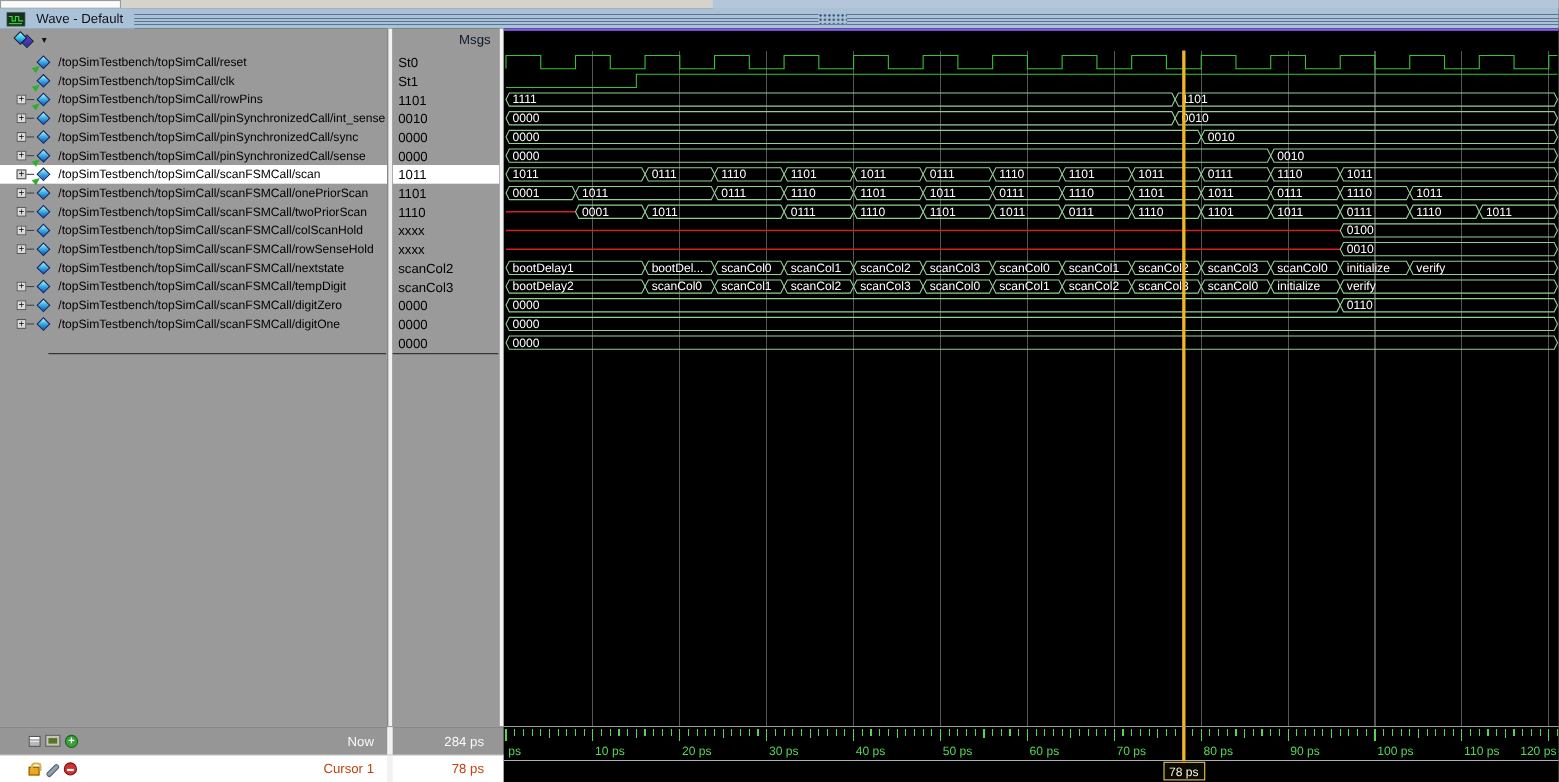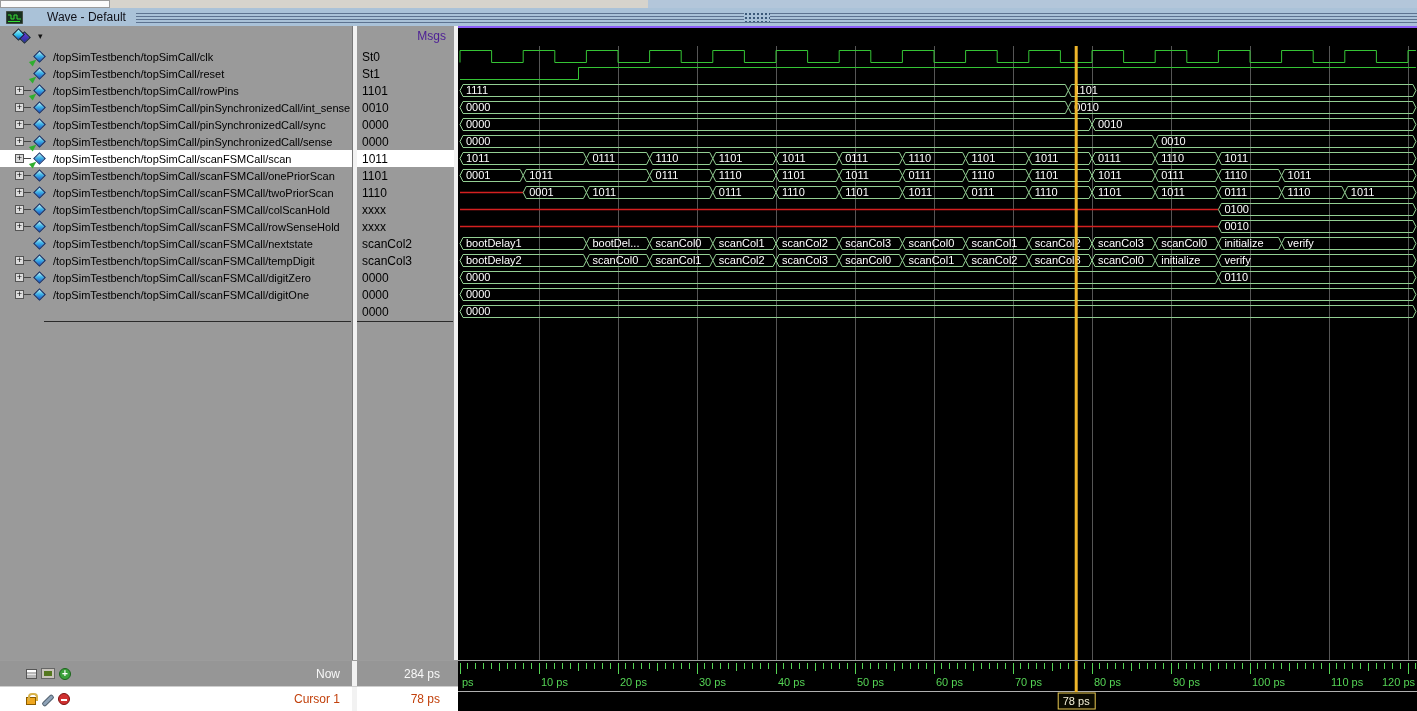--- a/index.html
+++ b/index.html
@@ -12,34 +12,34 @@
   #topstrip .wbox{position:absolute;left:0;top:0;width:110px;height:8px;background:#fbfbfb;border:1px solid #9a9a9a}
   #topstrip .bluepart{position:absolute;left:648px;top:0;right:0;height:8px;background:#b3c6da}
 
   
   #titlebar{position:absolute;left:0;top:8px;width:1417px;height:18px;background:#aac2d8;
     display:flex;align-items:center}
   #titlebar .hatch{position:absolute;left:0;top:3px;right:0;height:12px;
     background:repeating-linear-gradient(180deg,transparent 0 2px,rgba(30,50,85,.55) 2px 3px)}
   #titlebar .tpatch{position:relative;z-index:2;display:flex;align-items:center;background:#aac2d8;
     padding:0 10px 0 6px;height:18px}
-  #titlebar .title{font-size:12px;color:#101018;margin-left:24px;white-space:nowrap}
+  #titlebar .title{font-size:12px;color:#101018;margin-left:10px;white-space:nowrap}
   #titlebar .grip{position:absolute;z-index:2;left:744px;top:4px;width:26px;height:10px;background:#aac2d8;
     background-image:radial-gradient(circle,#3a5878 1px,transparent 1.2px);background-size:4px 4px}
 
   
   #main{position:absolute;left:0;top:26px;width:1417px;height:634px}
   #names{position:absolute;left:0;top:0;width:352px;height:634px;background:#9a9a9a;overflow:hidden}
   #vsplit1{position:absolute;left:352px;top:0;width:5px;height:634px;background:#f2f2f2;border-left:1px solid #777;cursor:col-resize}
   #values{position:absolute;left:357px;top:0;width:97px;height:634px;background:#9a9a9a;overflow:hidden}
   #vsplit2{position:absolute;left:454px;top:0;width:4px;height:634px;background:#f2f2f2;cursor:col-resize}
   #wavepanel{position:absolute;left:458px;top:0;width:959px;height:634px;background:#000;border-top:2px solid #8b5cf6}
 
   .toolbar{height:20px;display:flex;align-items:center;padding:0 8px 0 12px}
-  #values .toolbar{justify-content:flex-end;color:#4c1d95;font-size:12px}
+  #values .toolbar{justify-content:flex-end;color:#0f172a;font-size:12px}
 
   
   .gemcluster{position:relative;width:22px;height:15px;margin-right:4px}
   .gemcluster i{position:absolute;width:9px;height:9px;transform:rotate(45deg);border:1px solid #123}
   .gemcluster .g1{left:8px;top:4px;background:linear-gradient(135deg,#6a3bd8,#23309a)}
   .gemcluster .g2{left:2px;top:1px;background:linear-gradient(135deg,#aef4fc,#2ec1e8 55%,#1552c8)}
   .dd{font-size:9px;color:#111}
 
   .rows{padding-top:2px}
   .srow{height:17px;display:flex;align-items:center;padding-left:15px;font-size:11px;color:#000;white-space:nowrap}
@@ -122,29 +122,29 @@
           </span>
         <span class="dd">▾</span>
       </div>
       <div class="rows" id="nameRows">
           <div class="srow">
             <span class="expspace"></span>
             <span class="dicon">
               <span class="gem"></span>
               <span class="garrow"></span>
             </span>
+            <span>/topSimTestbench/topSimCall/reset</span>
+          </div>
+          <div class="srow">
+            <span class="expspace"></span>
+            <span class="dicon">
+              <span class="gem"></span>
+              <span class="garrow"></span>
+            </span>
             <span>/topSimTestbench/topSimCall/clk</span>
-          </div>
-          <div class="srow">
-            <span class="expspace"></span>
-            <span class="dicon">
-              <span class="gem"></span>
-              <span class="garrow"></span>
-            </span>
-            <span>/topSimTestbench/topSimCall/reset</span>
           </div>
           <div class="srow">
             <span class="expander">+</span>
             <span class="conn"></span>
             <span class="dicon">
               <span class="gem"></span>
               <span class="garrow"></span>
             </span>
             <span>/topSimTestbench/topSimCall/rowPins</span>
           </div>

